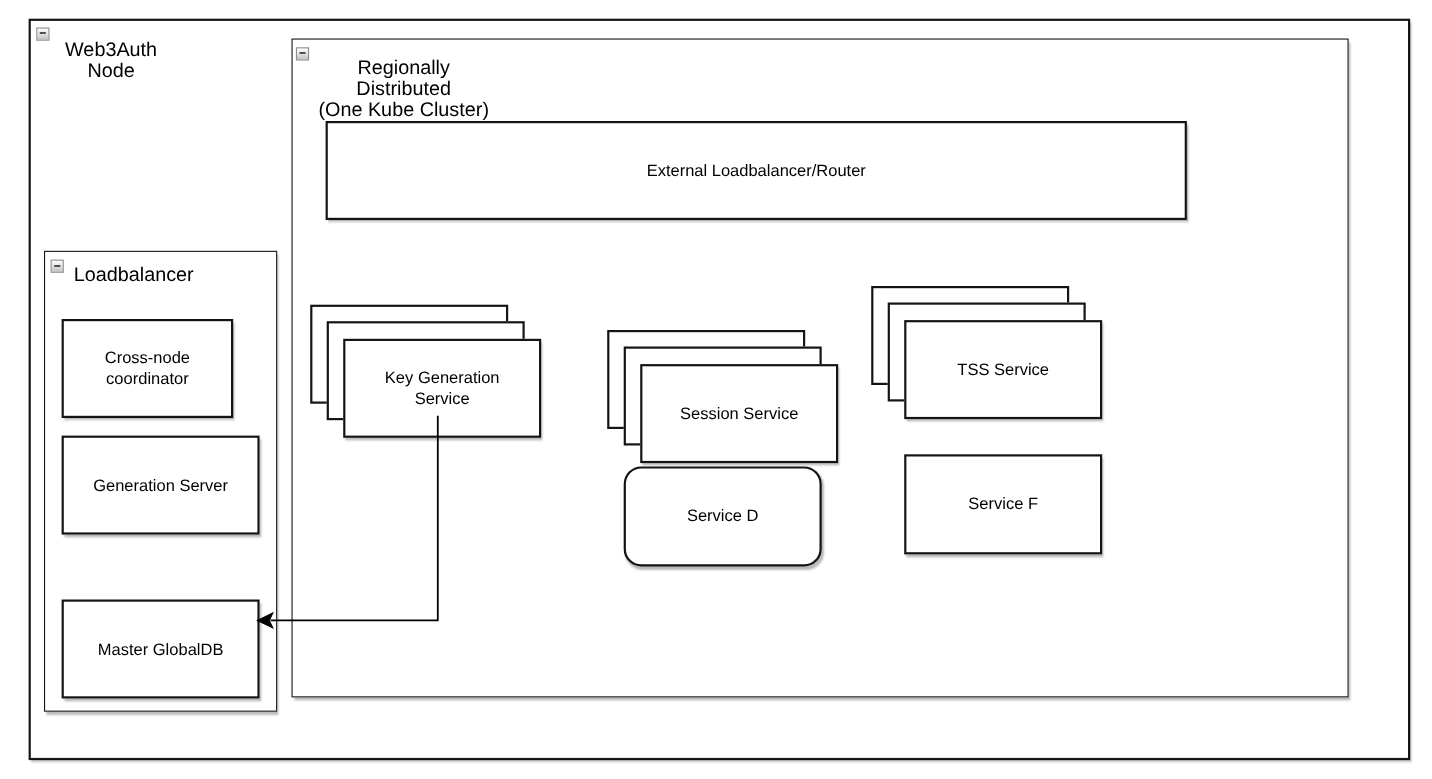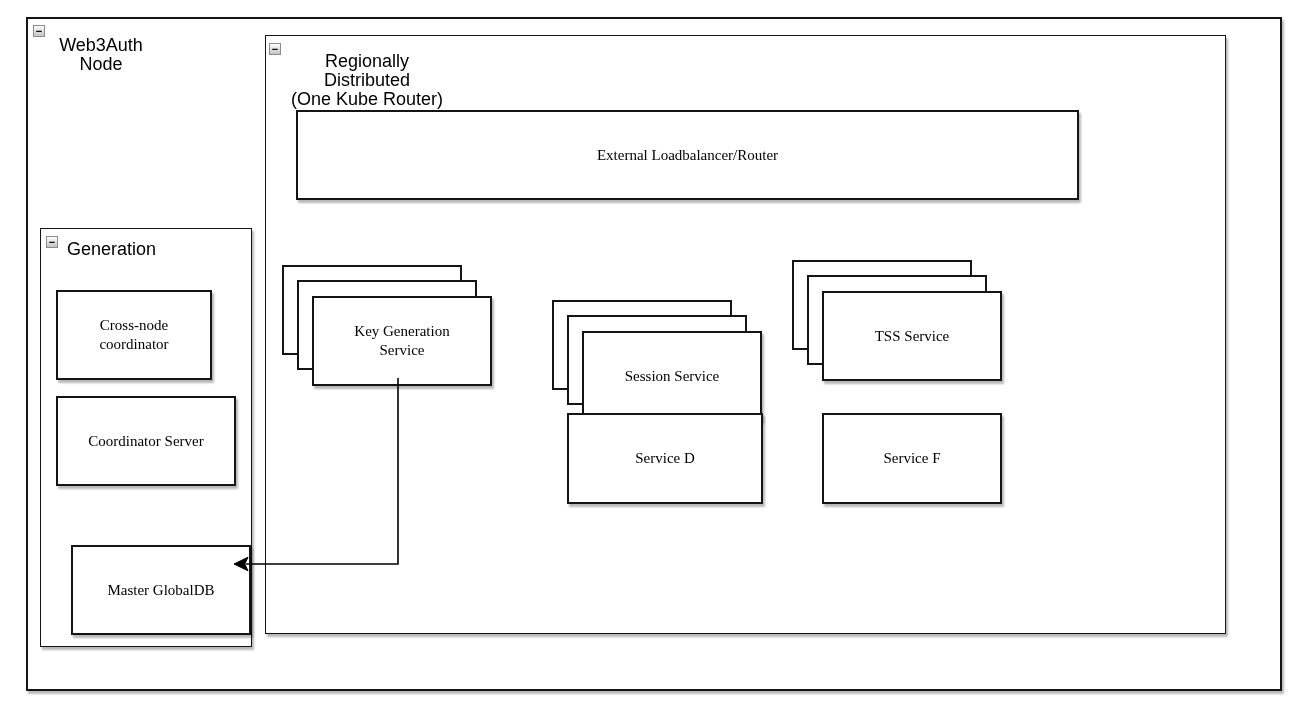--- a/index.html
+++ b/index.html
@@ -11,21 +11,21 @@
   .shape {
     position:absolute; box-sizing:border-box;
     background:#ffffff; border:2px solid #141414;
   }
   .shadow { box-shadow: 2px 3px 2px rgba(0,0,0,0.28); }
   .thin { border-width:1.5px; }
 
   .centerlabel {
     display:flex; align-items:center; justify-content:center;
     width:100%; height:100%; text-align:center;
-    font-size:15px; line-height:19px;font-family:Liberation Serif, serif;
+    font-size:15px; line-height:19px;
   }
   .wrap130 span { display:inline-block; max-width:130px; }
   .wrap120 span { display:inline-block; max-width:122px; }
 
   .grouplabel { position:absolute; font-size:18px; line-height:19px; }
   .grouplabel.centered { text-align:center; }
 
   .collapse {
     position:absolute; width:12px; height:12px; box-sizing:border-box;
     border:1px solid #8c8c8c;
@@ -40,30 +40,30 @@
   .regional-group { left:237px; top:16px; width:961px; height:599px; } 
   .coordinator-group { left:12px; top:209px; width:212px; height:419px; } 
 
   
   .lb-box { left:30px; top:74px; width:783px; height:90px; }
   .stack { position:absolute; width:180px; height:90px; }
   .stack .layer { position:absolute; width:180px; height:90px; }
   .stack .back  { left:-30px; top:-31px; }
   .stack .mid   { left:-15px; top:-16px; }
   .stack .front { left:0; top:0; }
-  .keygen-stack  { left:46px;  top:260px; }
+  .keygen-stack  { left:46px;  top:272px; }
   .session-stack { left:316px; top:255px;margin-top:40px; }
   .tss-stack     { left:556px; top:255px; }
-  .service-d-box { left:301px; top:377px; width:196px; height:91px; }
+  .service-d-box { left:301px; top:388px; width:180px; height:91px;border-radius:16px; }
   .service-f-box { left:556px; top:377px; width:180px; height:91px; }
 
   
   .cross-node-box { left:15px; top:61px;  width:156px; height:90px; }
   .server-box     { left:15px; top:167px; width:180px; height:90px; }
-  .globaldb-box   { left:30px; top:316px; width:180px; height:90px; }
+  .globaldb-box   { left:15px; top:316px; width:180px; height:90px; }
 
   .edges {
     position:absolute; left:0; top:0; width:1302px; height:708px;
     z-index:50; pointer-events:none;
   }
 </style>
 </head>
 <body>
 
 <div class="page">
@@ -72,21 +72,21 @@
     <div class="collapse" style="left:5px; top:6px;">−</div>
     <div class="grouplabel centered" style="left:18px; top:17px; width:110px;">
       <div>Web3Auth</div>
       <div>Node</div>
     </div>
 
     <div class="shape shadow thin regional-group">
       <div class="collapse" style="left:3px; top:7px;">−</div>
       <div class="grouplabel centered" style="left:16px; top:16px; width:170px;">
         <div>Regionally Distributed</div>
-        <div>(One Kube Router)</div>
+        <div>(One Kube Cluster)</div>
       </div>
 
       <div class="shape shadow lb-box">
         <div class="centerlabel">External Loadbalancer/Router</div>
       </div>
 
       <div class="stack keygen-stack">
         <div class="shape layer back"></div>
         <div class="shape layer mid"></div>
         <div class="shape shadow layer front">
@@ -120,30 +120,30 @@
         <div class="centerlabel">Service D</div>
       </div>
 
       <div class="shape shadow service-f-box">
         <div class="centerlabel">Service F</div>
       </div>
     </div>
 
     <div class="shape shadow thin coordinator-group">
       <div class="collapse" style="left:5px; top:7px;">−</div>
-      <div class="grouplabel" style="left:26px; top:11px;">Generation</div>
+      <div class="grouplabel" style="left:26px; top:11px;">Loadbalancer</div>
 
       <div class="shape shadow cross-node-box">
         <div class="centerlabel wrap120">
             <span>Cross-node coordinator</span>
           </div>
       </div>
 
       <div class="shape shadow server-box">
-        <div class="centerlabel">Coordinator Server</div>
+        <div class="centerlabel">Generation Server</div>
       </div>
 
       <div class="shape shadow globaldb-box">
         <div class="centerlabel">Master GlobalDB</div>
       </div>
     </div>
   </div>
 
   <svg class="edges" viewBox="0 0 1302 708" xmlns="http://www.w3.org/2000/svg">
     <path d="M398 378 L398 564 L246 564" fill="none" stroke="#000000" stroke-width="1.6"></path>

